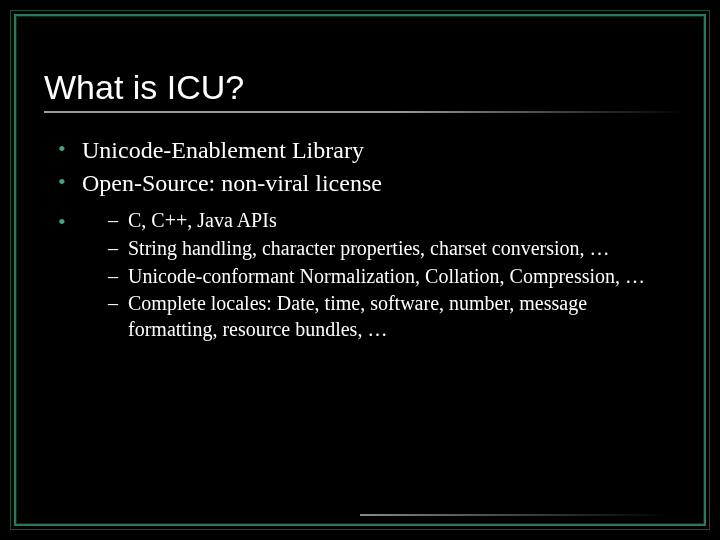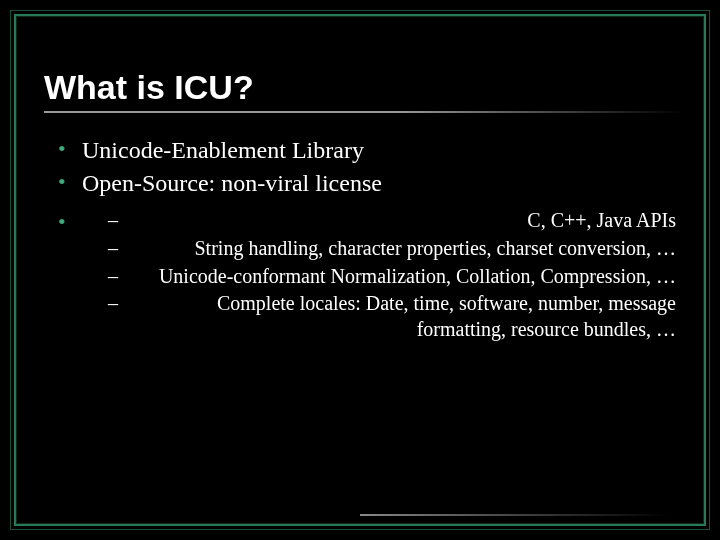--- a/index.html
+++ b/index.html
@@ -22,21 +22,21 @@
   }
   .slide {
     position: absolute;
     top: 0; left: 0; right: 0; bottom: 0;
     padding: 68px 44px 30px 44px;
     color: #fff;
   }
   .title {
     font-family: Verdana, Geneva, sans-serif;
     font-size: 34px;
-    font-weight: 700;
+    font-weight: 400;
     color: #fff;
     margin-bottom: 4px;
   }
   .title-underline {
     height: 2px;
     background: linear-gradient(to right, #9a9a9a 0%, #9a9a9a 55%, rgba(154,154,154,0) 100%);
     width: 640px;
     margin-bottom: 22px;
   }
   ul.main {
@@ -65,21 +65,20 @@
     margin-top: 10px;
     margin-bottom: 10px;
   }
   ul.sub > li {
     position: relative;
     padding-left: 20px;
     font-size: 20px;
     line-height: 1.28;
     color: #fff;
     margin-bottom: 2px;
-    text-align: right;
   }
   ul.sub > li::before {
     content: "–";
     position: absolute;
     left: 0;
     top: 0;
     color: #fff;
     font-size: 20px;
   }
   .link-text {

